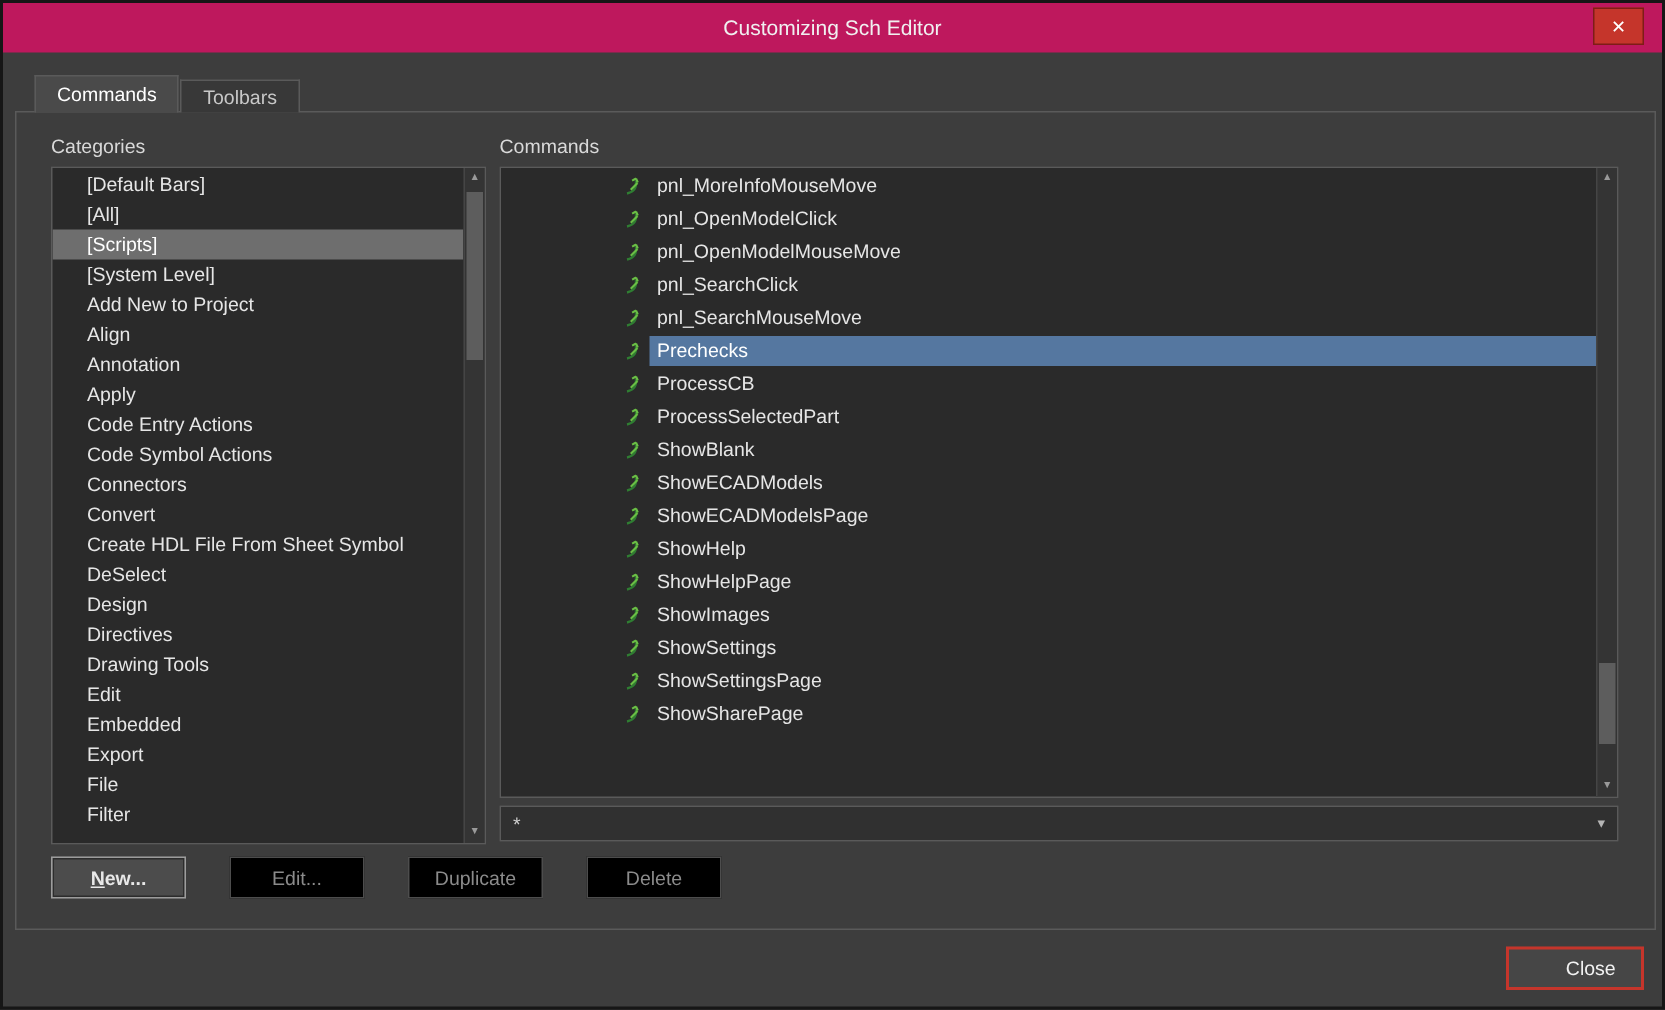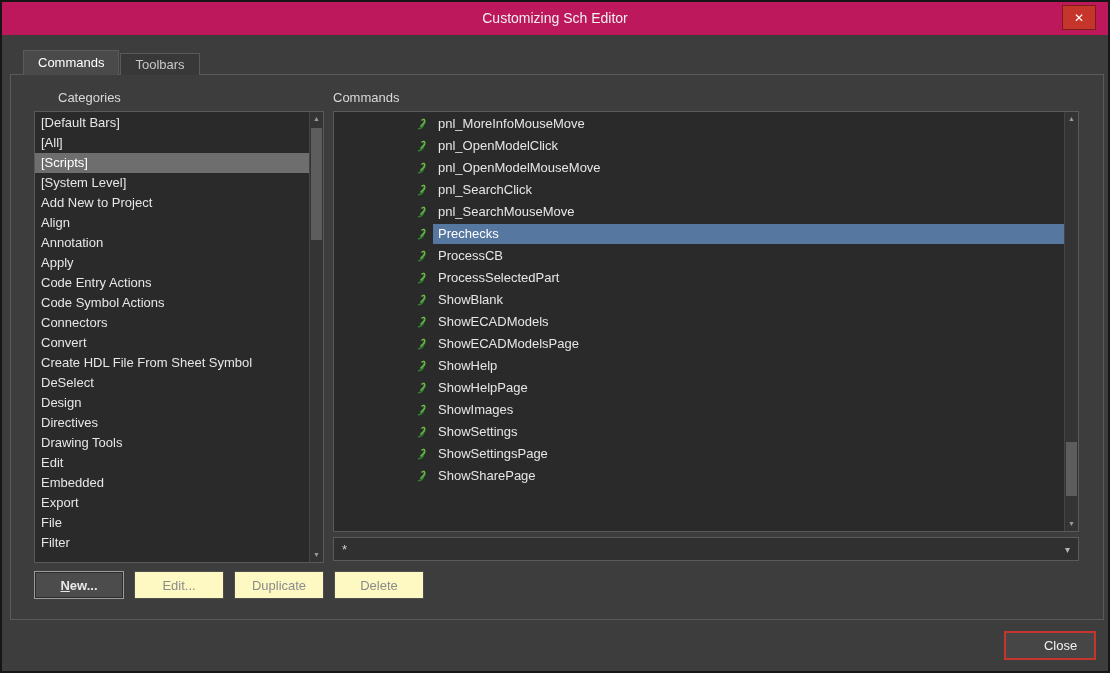--- a/index.html
+++ b/index.html
@@ -32,34 +32,34 @@
   }
   .tab.active { height:25px; line-height:24px; background:#4a4a4a; color:#ffffff; }
 
   
   .groupbox {
     position:absolute; left:8px; top:72px; width:1094px; height:546px;
     border:1px solid #5a5a5a; background:#3d3d3d;
   }
 
   .panel-label { position:absolute; font-size:13px; color:#d9d9d9; }
-  .label-categories { left:23px; top:15px;margin-left:24px; }
+  .label-categories { left:23px; top:15px; }
   .label-commands { left:322px; top:15px; }
 
   
   .listbox {
     position:absolute; background:#2a2a2a; border:1px solid #5a5a5a; overflow:hidden;
   }
   .listbox.categories { left:23px; top:36px; width:290px; height:452px; }
   .listbox.commands  { left:322px; top:36px; width:746px; height:421px; }
 
   .list-items { position:absolute; left:0; top:1px; right:14px; bottom:0; overflow:hidden; }
 
   .cat-item {
-    height:20px; line-height:20px; padding-left:6px;
+    height:20px; line-height:20px; padding-left:23px;
     font-size:13px; color:#e6e6e6; white-space:nowrap; cursor:default;
   }
   .cat-item.selected { background:var(--selection-gray, #6e6e6e); color:#ffffff; }
 
   .cmd-item { display:flex; align-items:center; height:22px; padding-left:81px; cursor:default; }
   .script-icon { width:14px; height:14px; margin-right:4px; flex:none; }
   .cmd-label {
     font-size:13px; color:#e6e6e6; line-height:20px; padding:0 5px; white-space:nowrap;
   }
   .cmd-label.selected { background:var(--selection-blue, #5577a0); color:#ffffff; flex:1; }
@@ -84,21 +84,21 @@
   }
   .combo-value { font-size:13px; color:#cfcfcf; }
   .combo-chevron { margin-left:auto; color:#b5b5b5; font-size:10px; }
 
   
   .btn-row { position:absolute; left:23px; top:496px; display:flex; gap:10px; }
   .btn {
     width:90px; height:28px; background:#464646; border:1px solid #565656;
     color:#e8e8e8; font-size:13px; font-family:inherit; cursor:pointer;
   }
-  .btn.disabled { color:#8b8b8b; background:#fef9c3; border-color:#4d4d4d; }
+  .btn.disabled { color:#8b8b8b; background:#000000; border-color:#4d4d4d;margin-left:19px; }
   .btn.focused { background:#4c4c4c; border:1px solid #9c9c9c; box-shadow: inset 0 0 0 1px #2c2c2c; font-weight: bold; }
   .btn span { display:inline-block; }
   .accel::first-letter { text-decoration:underline; }
 
   
   .close-footer {
     position:absolute; right:12px; bottom:11px; width:92px; height:29px;
     background:#464646; border:2px solid var(--accent-red, #c5352b);
     color:#f2f2f2; font-size:13px; font-family:inherit; cursor:pointer;padding-left:21px;
   }

